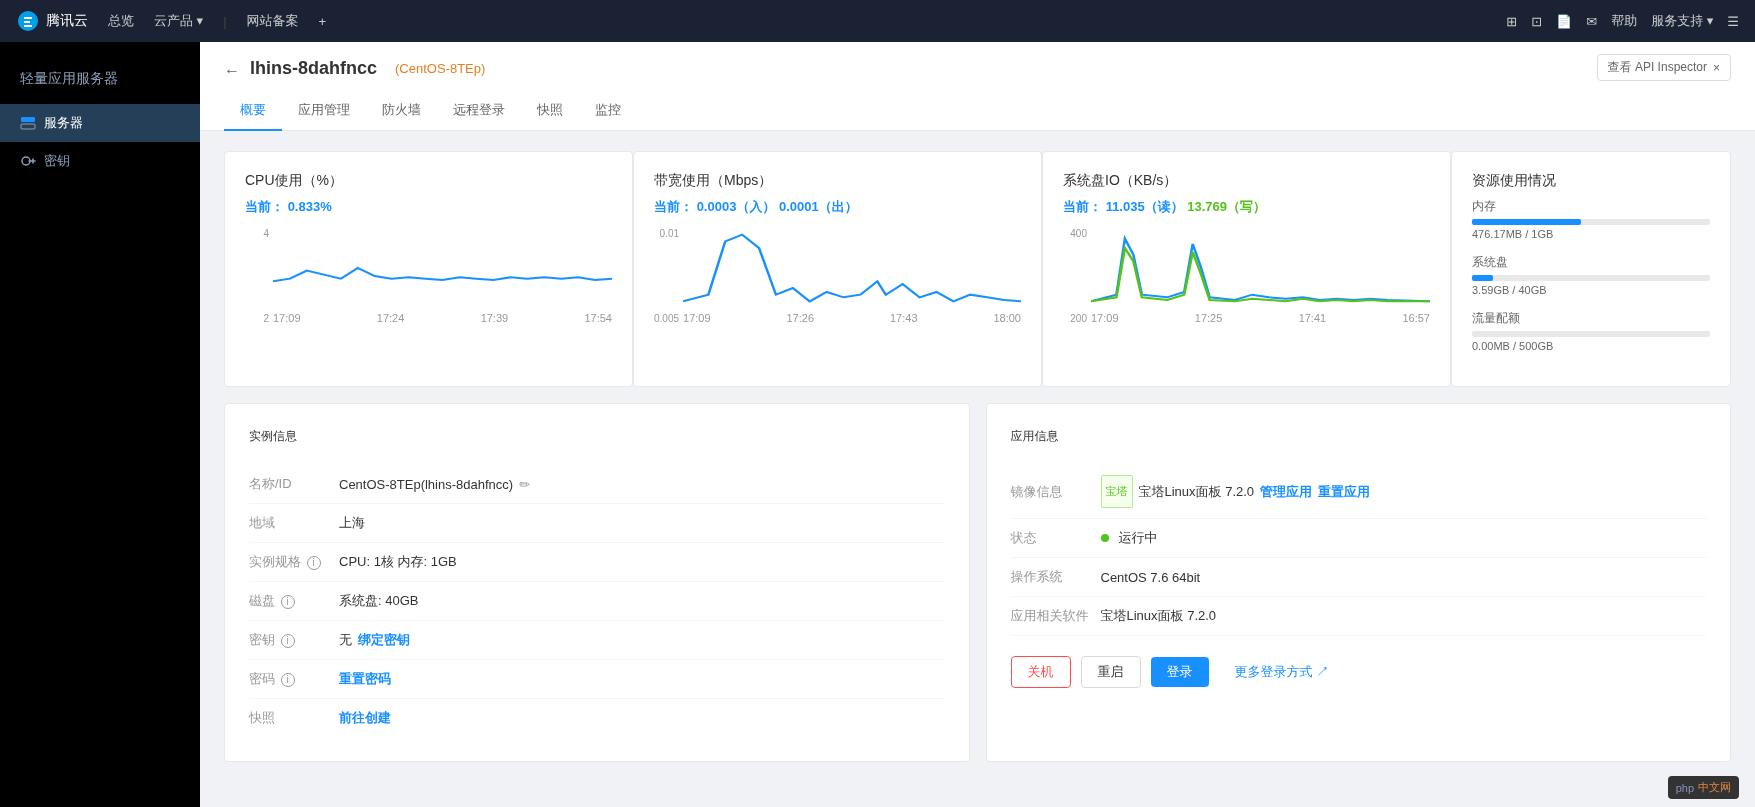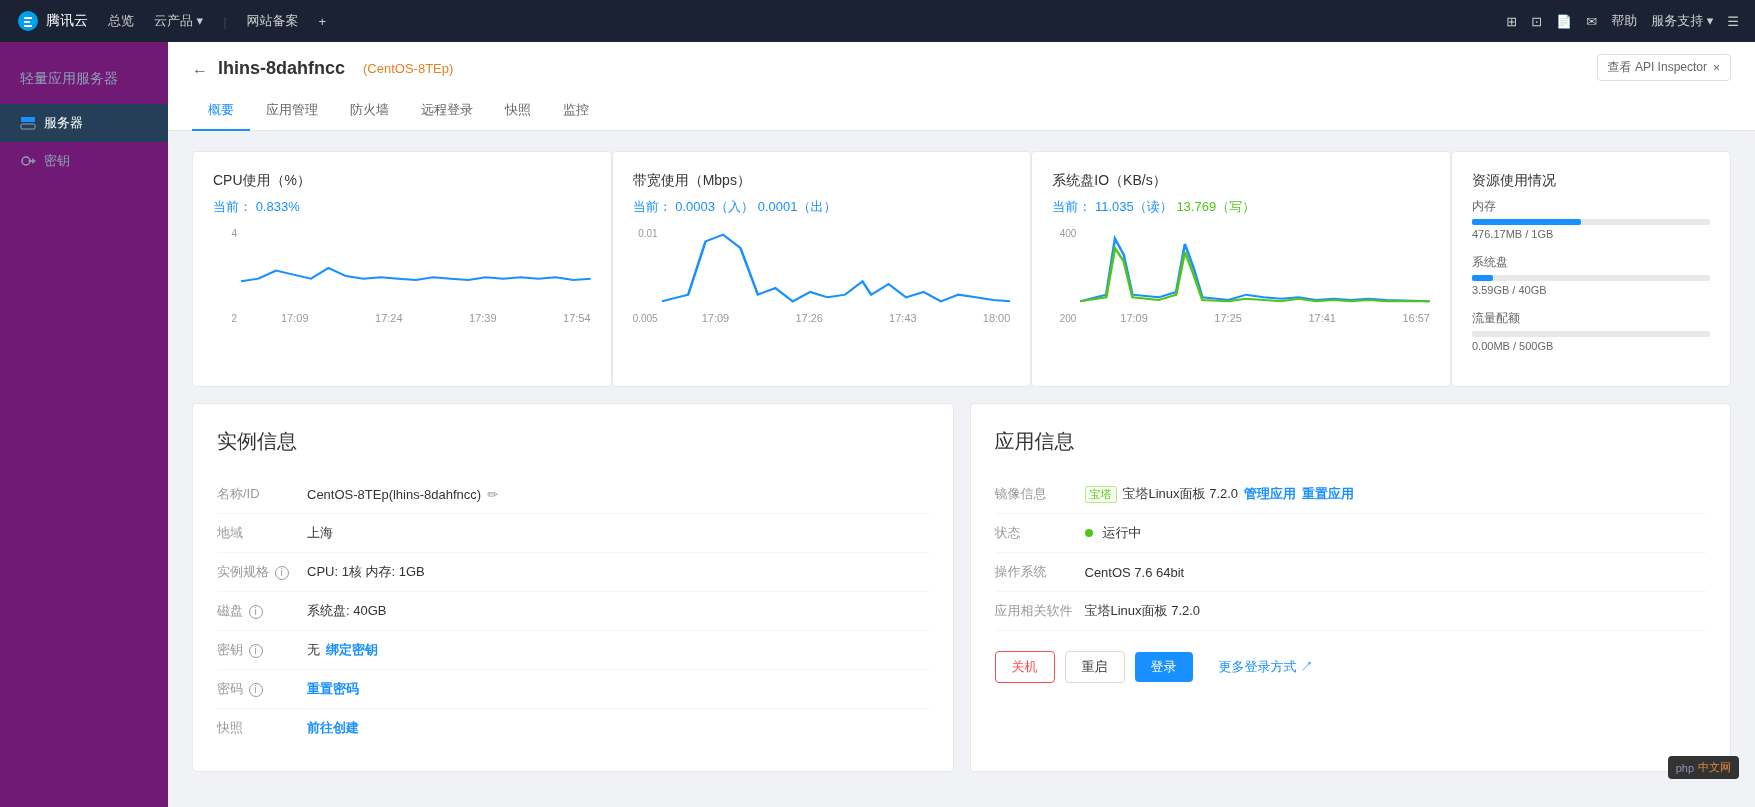--- a/index.html
+++ b/index.html
@@ -23,22 +23,22 @@
     .topnav-item { color: #ccc; font-size: 13px; cursor: pointer; }
     .topnav-divider { color: #444; }
     .topnav-right { margin-left: auto; display: flex; align-items: center; gap: 14px; }
     .topnav-right span { color: #ccc; font-size: 13px; cursor: pointer; }
 
     
     .layout { display: flex; margin-top: 42px; height: calc(100vh - 42px); }
 
     
     .sidebar {
-      width: 168px;
-      background: #701a75;
+      width: 200px;
+      background: #000000;
       color: #fff;
       flex-shrink: 0;
       padding-top: 16px;
     }
     .sidebar-title {
       color: #8ca0b5;
       font-size: 14px;
       padding: 12px 20px 16px;
       font-weight: 500;
     }
@@ -98,28 +98,28 @@
       margin-bottom: 16px;
     }
     .monitor-card {
       background: #fff;
       border-radius: 4px;
       padding: 20px;
       border: 1px solid #e8e8e8;
     }
     .monitor-card-title { font-size: 14px; color: #333; margin-bottom: 8px; }
     .monitor-current { font-size: 13px; color: #666; margin-bottom: 12px; }
-    .monitor-current span { color: #1890ff; }
+    .monitor-current span { color: #1890ff; font-weight: bold; }
     .chart-area { height: 80px; position: relative; }
 
     
     .chart-svg { width: 100%; height: 100%; }
 
     
-    .time-labels { display: flex; justify-content: space-between; margin-top: 4px; margin-left: 40px; }
+    .time-labels { display: flex; justify-content: space-between; margin-top: 4px; }
     .time-label { font-size: 11px; color: #999; }
 
     
     .chart-wrapper { display: flex; gap: 4px; }
     .y-labels { display: flex; flex-direction: column; justify-content: space-between; min-width: 24px; }
     .y-label { font-size: 10px; color: #999; text-align: right; }
 
     
     .resource-item { margin-bottom: 14px; }
     .resource-label { font-size: 12px; color: #666; margin-bottom: 4px; }
@@ -133,21 +133,21 @@
       grid-template-columns: 1fr 1fr;
       gap: 16px;
       margin-bottom: 16px;
     }
     .info-card {
       background: #fff;
       border-radius: 4px;
       border: 1px solid #e8e8e8;
       padding: 24px;
     }
-    .info-card-title { font-size: 20px; color: #333; font-weight: 500; margin-bottom: 20px; }
+    .info-card-title { font-size: 12px; color: #333; font-weight: 500; margin-bottom: 20px; }
     .info-row-item {
       display: flex; padding: 10px 0;
       border-bottom: 1px solid #f5f5f5;
       align-items: center;
     }
     .info-row-item:last-child { border-bottom: none; }
     .info-key { color: #999; font-size: 13px; min-width: 90px; }
     .info-val { color: #333; font-size: 13px; flex: 1; display: flex; align-items: center; gap: 6px; }
     .link-btn { color: #1890ff; cursor: pointer; font-size: 13px; font-weight: bold; }
     .status-dot { width: 8px; height: 8px; border-radius: 50%; background: #52c41a; display: inline-block; margin-right: 4px; }
@@ -155,31 +155,31 @@
     
     .action-buttons { display: flex; gap: 10px; margin-top: 20px; align-items: center; }
     .btn { padding: 6px 16px; border-radius: 4px; border: none; cursor: pointer; font-size: 13px; }
     .btn-danger { background: #fff; border: 1px solid #ff4d4f; color: #ff4d4f; }
     .btn-default { background: #fff; border: 1px solid #d9d9d9; color: #333; }
     .btn-primary { background: #1890ff; color: #fff; }
     .btn-link { color: #1890ff; background: none; border: none; cursor: pointer; font-size: 13px; }
 
     
     .php-badge {
-      position: fixed; bottom: 28px; right: 16px;
+      position: fixed; bottom: 8px; right: 16px;
       background: #333; color: #fff; border-radius: 4px;
       padding: 4px 8px; font-size: 11px;
       display: flex; align-items: center; gap: 4px;
     }
     .php-badge .php-label { color: #8892bf; }
     .php-badge .php-cn { color: #e4873d; }
 
     .info-icon { display: inline-flex; align-items: center; justify-content: center; width: 14px; height: 14px; border-radius: 50%; border: 1px solid #999; color: #999; font-size: 10px; cursor: pointer; margin-left: 2px; }
 
-    .green-tag { color: #52c41a; font-size: 11px; background: #f6ffed; border: 1px solid #b7eb8f; border-radius: 2px; padding: 0 4px; }
+    .green-tag { color: #52c41a; font-size: 11px; background: #f6ffed; border: 1px solid #b7eb8f; border-radius: 2px; padding: 8px 4px; }
   </style>
 </head>
 <body>
 
 <div class="topnav">
   <div class="topnav-logo">
     <svg viewBox="0 0 24 24" fill="none">
       <circle cx="12" cy="12" r="10" fill="#00a0e9"></circle>
       <path d="M8 8h8v2H8zm0 4h6v2H8zm0 4h8v2H8z" fill="#fff"></path>
     </svg>

